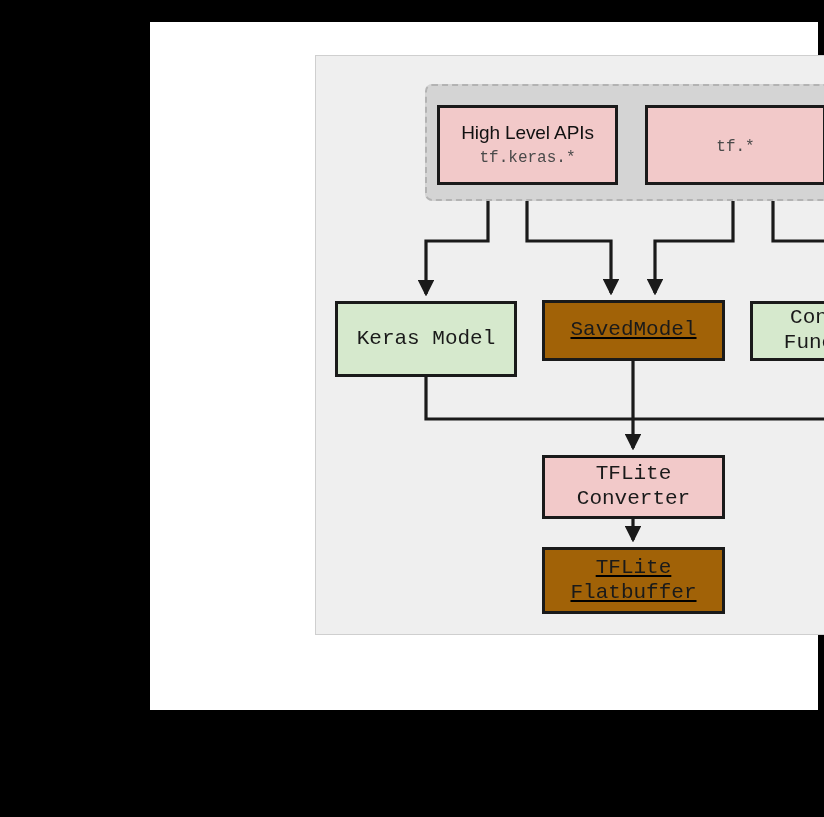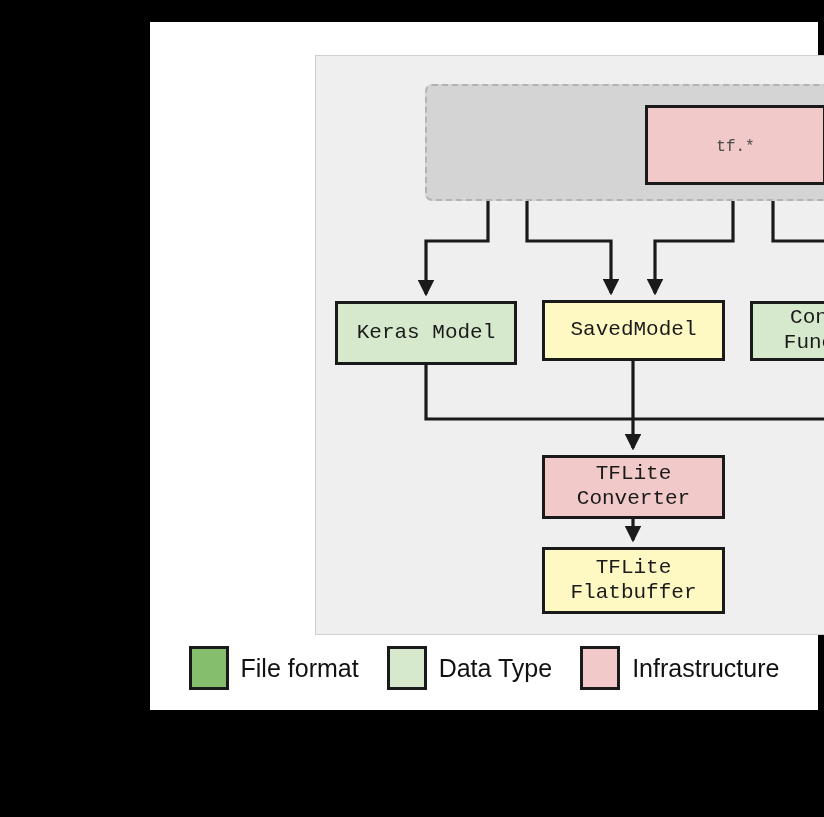--- a/index.html
+++ b/index.html
@@ -73,21 +73,21 @@
     box-sizing: border-box;
     border: 3px solid #1a1a1a;
     display: flex;
     flex-direction: column;
     align-items: center;
     justify-content: center;
     text-align: center;
     line-height: 1.18;
   }
   .node.pink  { background: #f2c9c9; }
-  .node.green { background: #fef9c3; }
+  .node.green { background: #a16207; text-decoration: underline; }
   .node.lgreen{ background: #d6e9cd; }
 
   .title-sans {
     font-family: "Liberation Sans", sans-serif;
     font-size: 19px;
     color: #111111;
     letter-spacing: -0.1px;
   }
   .sub-mono {
     font-family: "Liberation Mono", monospace;
@@ -98,21 +98,21 @@
   .title-mono {
     font-family: "Liberation Mono", monospace;
     font-size: 21px;
     color: #1a1a1a;
     white-space: pre-line;
   }
 
   
   #node-high-level  { left: 287px; top: 83px;  width: 181px; height: 80px; }
   #node-low-level   { left: 495px; top: 83px;  width: 181px; height: 80px; }
-  #node-keras       { left: 185px; top: 279px; width: 182px; height: 64px; }
+  #node-keras       { left: 185px; top: 279px; width: 182px; height: 76px; }
   #node-savedmodel  { left: 392px; top: 278px; width: 183px; height: 61px; }
   #node-concrete    { left: 600px; top: 279px; width: 181px; height: 60px; }
   #node-converter   { left: 392px; top: 433px; width: 183px; height: 64px; }
   #node-flatbuffer  { left: 392px; top: 525px; width: 183px; height: 67px; }
 
   
   #legend {
     position: absolute;
     left: 150px;
     top: 632px;
@@ -172,20 +172,24 @@
         <path d="M 690 339 L 690 397"></path>
 
         <path d="M 483 339 L 483 426" marker-end="url(#arrow)"></path>
 
         <path d="M 483 497 L 483 518" marker-end="url(#arrow)"></path>
       </g>
     </svg>
 
     <div id="api-group"></div>
 
+    <div class="node pink" id="node-high-level">
+      <span class="title-sans">High Level APIs</span>
+      <span class="sub-mono">tf.keras.*</span>
+    </div>
 
     <div class="node pink" id="node-low-level">
       <span class="sub-mono">tf.*</span>
     </div>
 
     <div class="node lgreen" id="node-keras">
       <span class="title-mono">Keras Model</span>
     </div>
 
     <div class="node green" id="node-savedmodel">
@@ -202,28 +206,14 @@
 Converter</span>
     </div>
 
     <div class="node green" id="node-flatbuffer">
       <span class="title-mono">TFLite
 Flatbuffer</span>
     </div>
 
   </div>
 
-  <div id="legend">
-    <div class="legend-item">
-      <span class="legend-swatch" style="background:#85bf6e"></span>
-      <span class="legend-label">File format</span>
-    </div>
-    <div class="legend-item">
-      <span class="legend-swatch" style="background:#d6e9cd"></span>
-      <span class="legend-label">Data Type</span>
-    </div>
-    <div class="legend-item">
-      <span class="legend-swatch" style="background:#f2c9c9"></span>
-      <span class="legend-label">Infrastructure</span>
-    </div>
-  </div>
 
 </div>
 
 </body></html>

